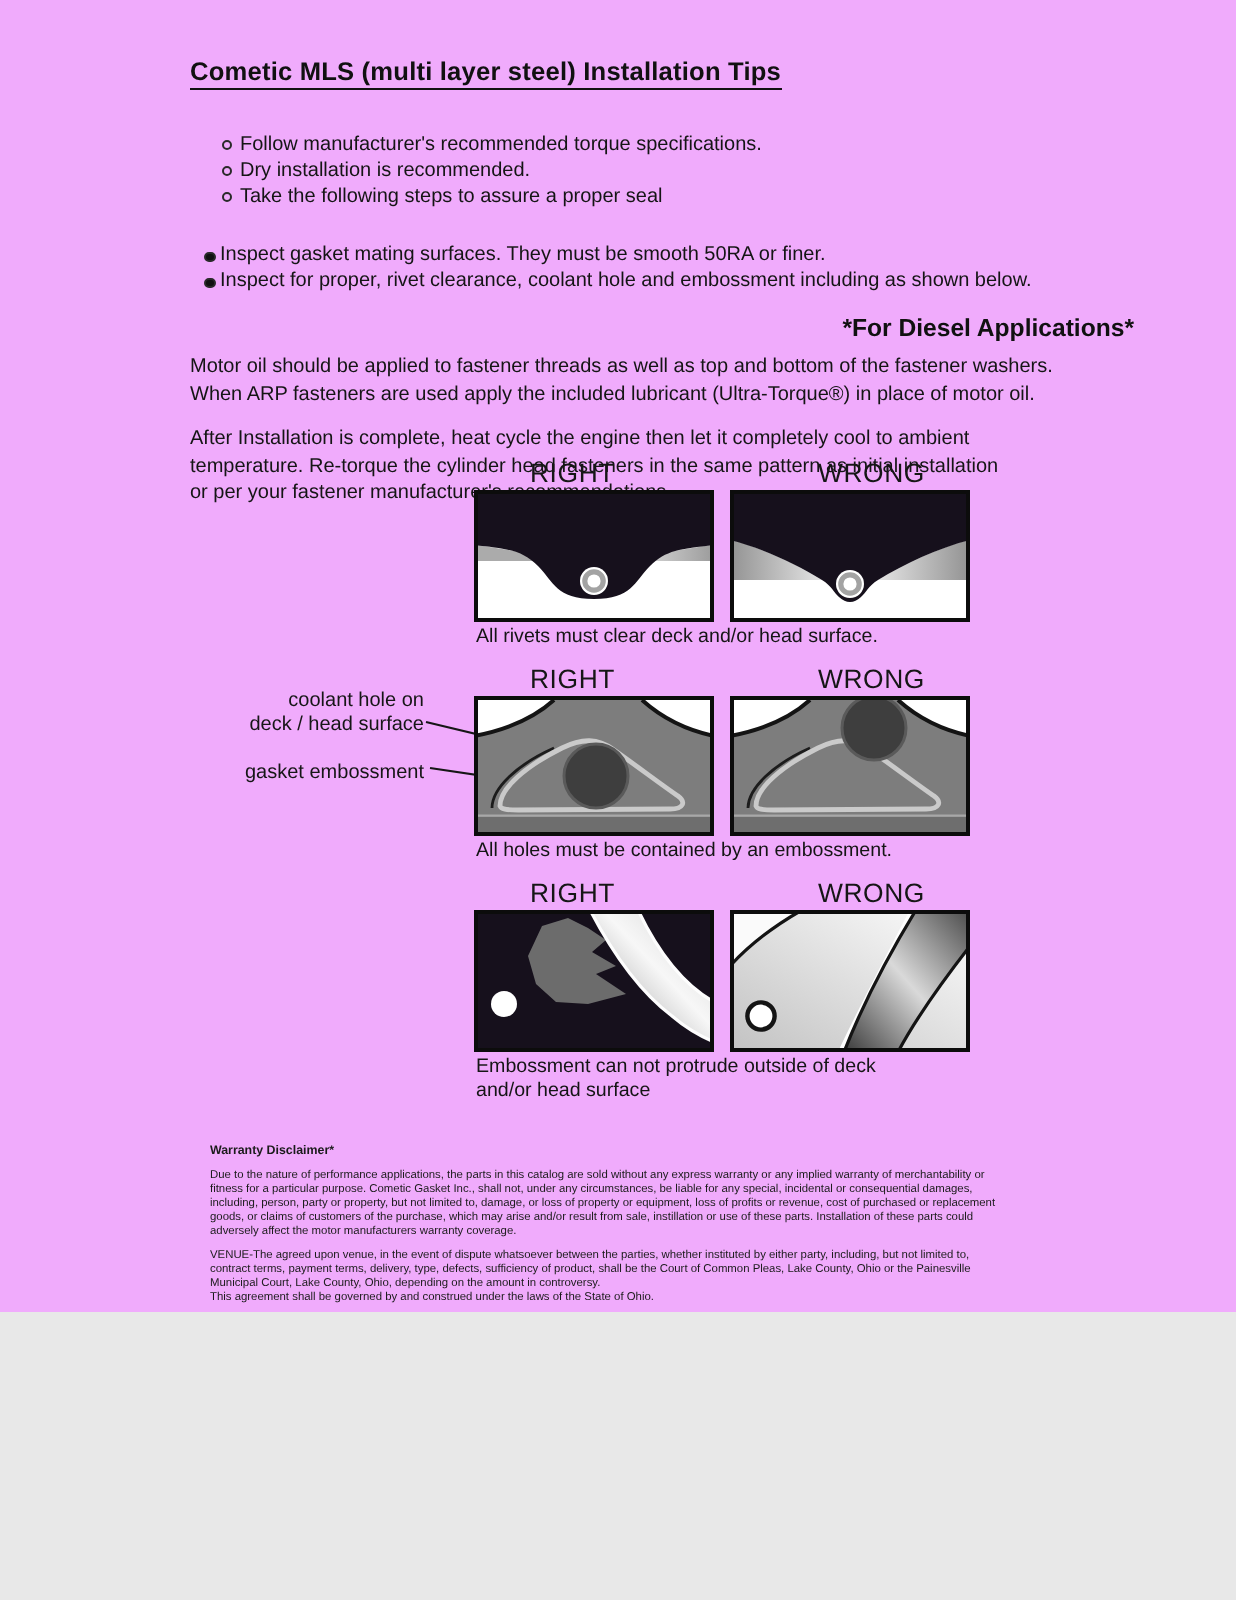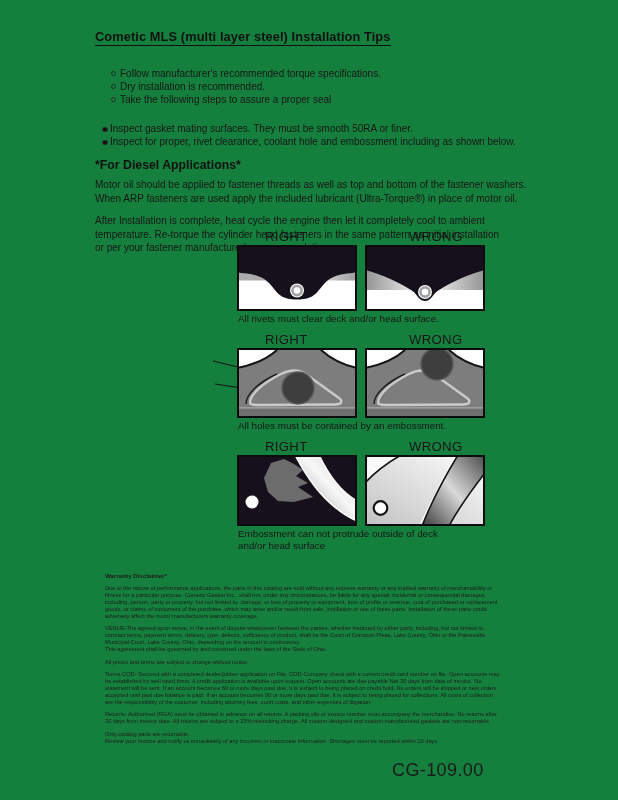--- a/index.html
+++ b/index.html
@@ -1,18 +1,18 @@
 <!DOCTYPE html>
 <html><head>
 <meta charset="utf-8">
 <style>
   html,body { margin:0; padding:0; background:#e8e8e8; }
   .page {
-    position:relative; width:618px; height:800px; margin:0 auto;
-    background:#15803d; overflow:hidden;
+    position:relative; width:618px; height:656px; margin:0 auto;
+    background:#f0abfc; overflow:hidden;
     font-family:"Liberation Sans", sans-serif; color:#111;
     -webkit-font-smoothing:antialiased;
   }
   
   .text-top { position:absolute; left:95px; top:27px; width:472px; }
   .title {
     display:inline-block; font-size:12.8px; font-weight:bold; letter-spacing:0.1px;
     border-bottom:1.5px solid #111; padding-bottom:1px; margin:0 0 5px 0;
   }
   .blist { margin:16px; padding:0; list-style:none; font-size:10px; line-height:13px; color:#151515; }
@@ -20,21 +20,21 @@
   .blist > li::before {
     content:""; position:absolute; left:0; top:4px; width:3.4px; height:3.4px;
     border:1px solid #2a2a2a; border-radius:50%;
   }
   .sublist { margin:0; padding:0; list-style:none; }
   .sublist > li { position:relative; margin-left:7px; padding-left:8px; }
   .sublist > li::before {
     content:""; position:absolute; left:0; top:4.6px; width:3.8px; height:3.8px;
     background:#111; border-radius:50%;
   }
-  .diesel-h { font-size:12.3px; font-weight:bold; margin:10px 0 6px 0; }
+  .diesel-h { font-size:12.3px; font-weight:bold; margin:10px 0 6px 0;text-align:right; }
   .para { font-size:10px; line-height:13.6px; margin:0 0 9px 0; white-space:pre-line; color:#151515; }
   
   .diagrams { position:absolute; left:237px; top:229px; width:248px; }
   .pair-labels { display:flex; margin:0 0 1px 0;gap:43px; }
   .pair-labels span { display:inline-block; width:120px; text-align:center; font-size:13.2px; letter-spacing:0.3px; color:#161616; }
   .pair-labels span + span { margin-left:8px; }
   .pair-boxes { display:flex; }
   .pair-boxes svg { display:block; }
   .pair-boxes svg + svg { margin-left:8px; }
   .pair-caption { font-size:9.8px; line-height:12px; margin:2px 0 7px 1px; width:222px; color:#151515; }
@@ -67,20 +67,25 @@
       <li>Inspect for proper, rivet clearance, coolant hole and embossment including as shown below.</li>
     </ul>
     <h2 class="diesel-h">*For Diesel Applications*</h2>
     <p class="para">Motor oil should be applied to fastener threads as well as top and bottom of the fastener washers.
 When ARP fasteners are used apply the included lubricant (Ultra-Torque®) in place of motor oil.</p>
     <p class="para">After Installation is complete, heat cycle the engine then let it completely cool to ambient
 temperature. Re-torque the cylinder head fasteners in the same pattern as initial installation
 or per your fastener manufacturer's recommendations.</p>
   </div>
 
+  <div class="side-labels">
+    <div class="lbl">coolant hole on
+deck / head surface</div>
+    <div class="lbl">gasket embossment</div>
+  </div>
   <svg class="leaders" width="95" height="45">
     <line x1="3" y1="6" x2="86" y2="26" stroke="#161616" stroke-width="1.1"></line>
     <line x1="5" y1="29" x2="52" y2="36" stroke="#161616" stroke-width="1.1"></line>
   </svg>
 
   <div class="diagrams">
 
     <div class="pair-labels">
       <span>RIGHT</span>
       <span>WRONG</span>

